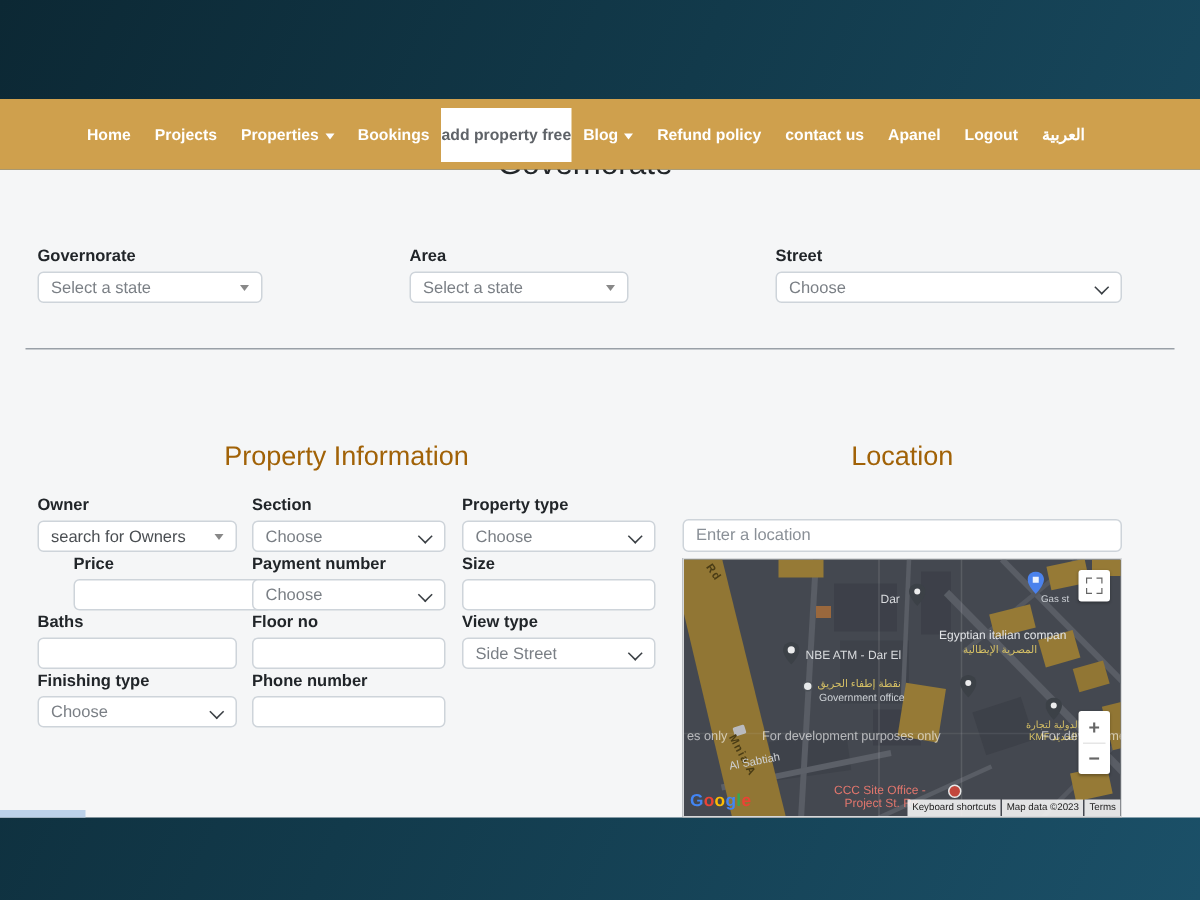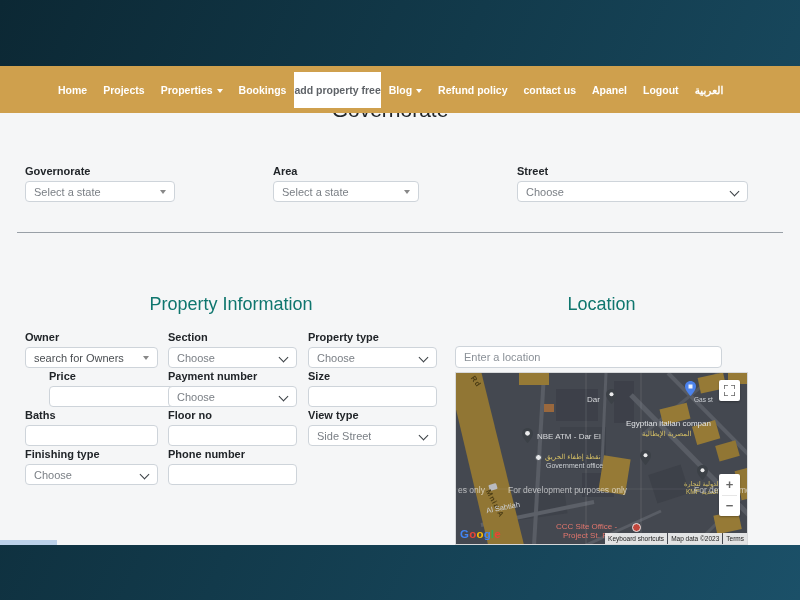--- a/index.html
+++ b/index.html
@@ -14,21 +14,21 @@
             align-items:center;gap:4px;white-space:nowrap;cursor:pointer;height:57px;}
   .nav-item.active{background:#ffffff;color:#5f6368;height:36px;padding:0 0;}
   .caret{width:0;height:0;border-left:3.5px solid transparent;border-right:3.5px solid transparent;
          border-top:4px solid #fff;margin-top:2px;}
 
   
   .content{position:absolute;top:113px;left:0;width:800px;height:432px;background:#f5f6f7;z-index:1;}
   .gov-heading{position:absolute;top:-15px;left:0;width:780px;text-align:center;
                font-size:21px;font-weight:500;color:#212529;}
   .divider{position:absolute;top:119px;left:17px;right:17px;border-top:1px solid #99a0a7;}
-  .section-title{position:absolute;top:181px;font-size:18px;font-weight:500;color:#0f766e;text-align:center;}
+  .section-title{position:absolute;top:181px;font-size:18px;font-weight:500;color:#a16207;text-align:center;}
   .pi-title{left:25px;width:412px;}
   .loc-title{left:455px;width:293px;}
 
   .fg{position:absolute;}
   .field-label{font-size:11px;font-weight:700;color:#212529;display:block;margin-bottom:4px;white-space:nowrap;}
   .ctl{position:relative;height:21px;border:1px solid #ced4da;border-radius:4px;background:#fff;
        font-size:11px;display:flex;align-items:center;padding:0 8px;color:#7a7f85;
        box-sizing:border-box;cursor:pointer;}
   .ctl .txt{overflow:hidden;white-space:nowrap;}
   .ctl.dark{color:#4a4e52;}
@@ -198,21 +198,21 @@
       <div class="ctl">
         <span class="txt">Choose</span>
         <span class="chev"></span>
       </div>
     </div>
     <div class="fg" style="left:168px;top:335px;width:129px;">
       <span class="field-label">Phone number</span>
       <input class="ctl-input" style="">
     </div>
 
-    <div class="fg" style="left:455px;top:233px;width:267px;">
+    <div class="fg" style="left:455px;top:233px;width:293px;">
       <input class="ctl-input" style="height: 22px;" placeholder="Enter a location">
     </div>
 
     <div class="map">
       <svg class="base" width="293" height="173" viewBox="0 0 293 173">
         <rect x="0" y="0" width="293" height="173" fill="#53585f"></rect>
 
         <rect x="100" y="16" width="42" height="32" fill="#494e56"></rect>
         <rect x="104" y="54" width="46" height="42" fill="#4b5058"></rect>
         <rect x="126" y="100" width="32" height="24" fill="#494e56"></rect>

